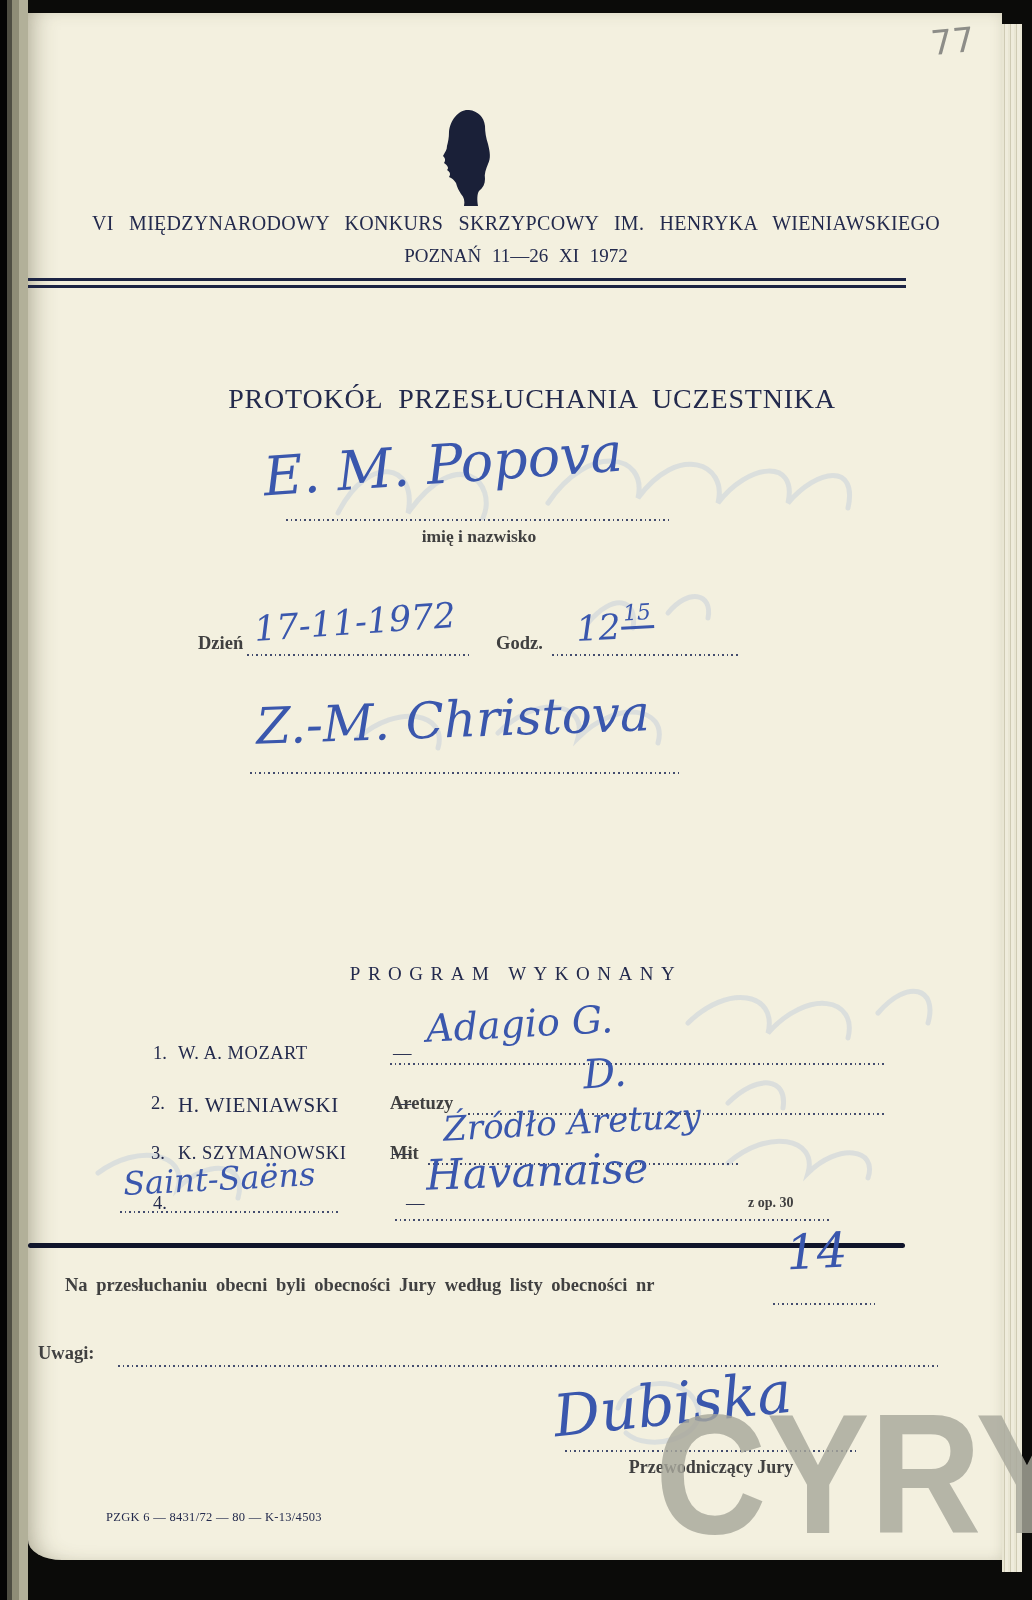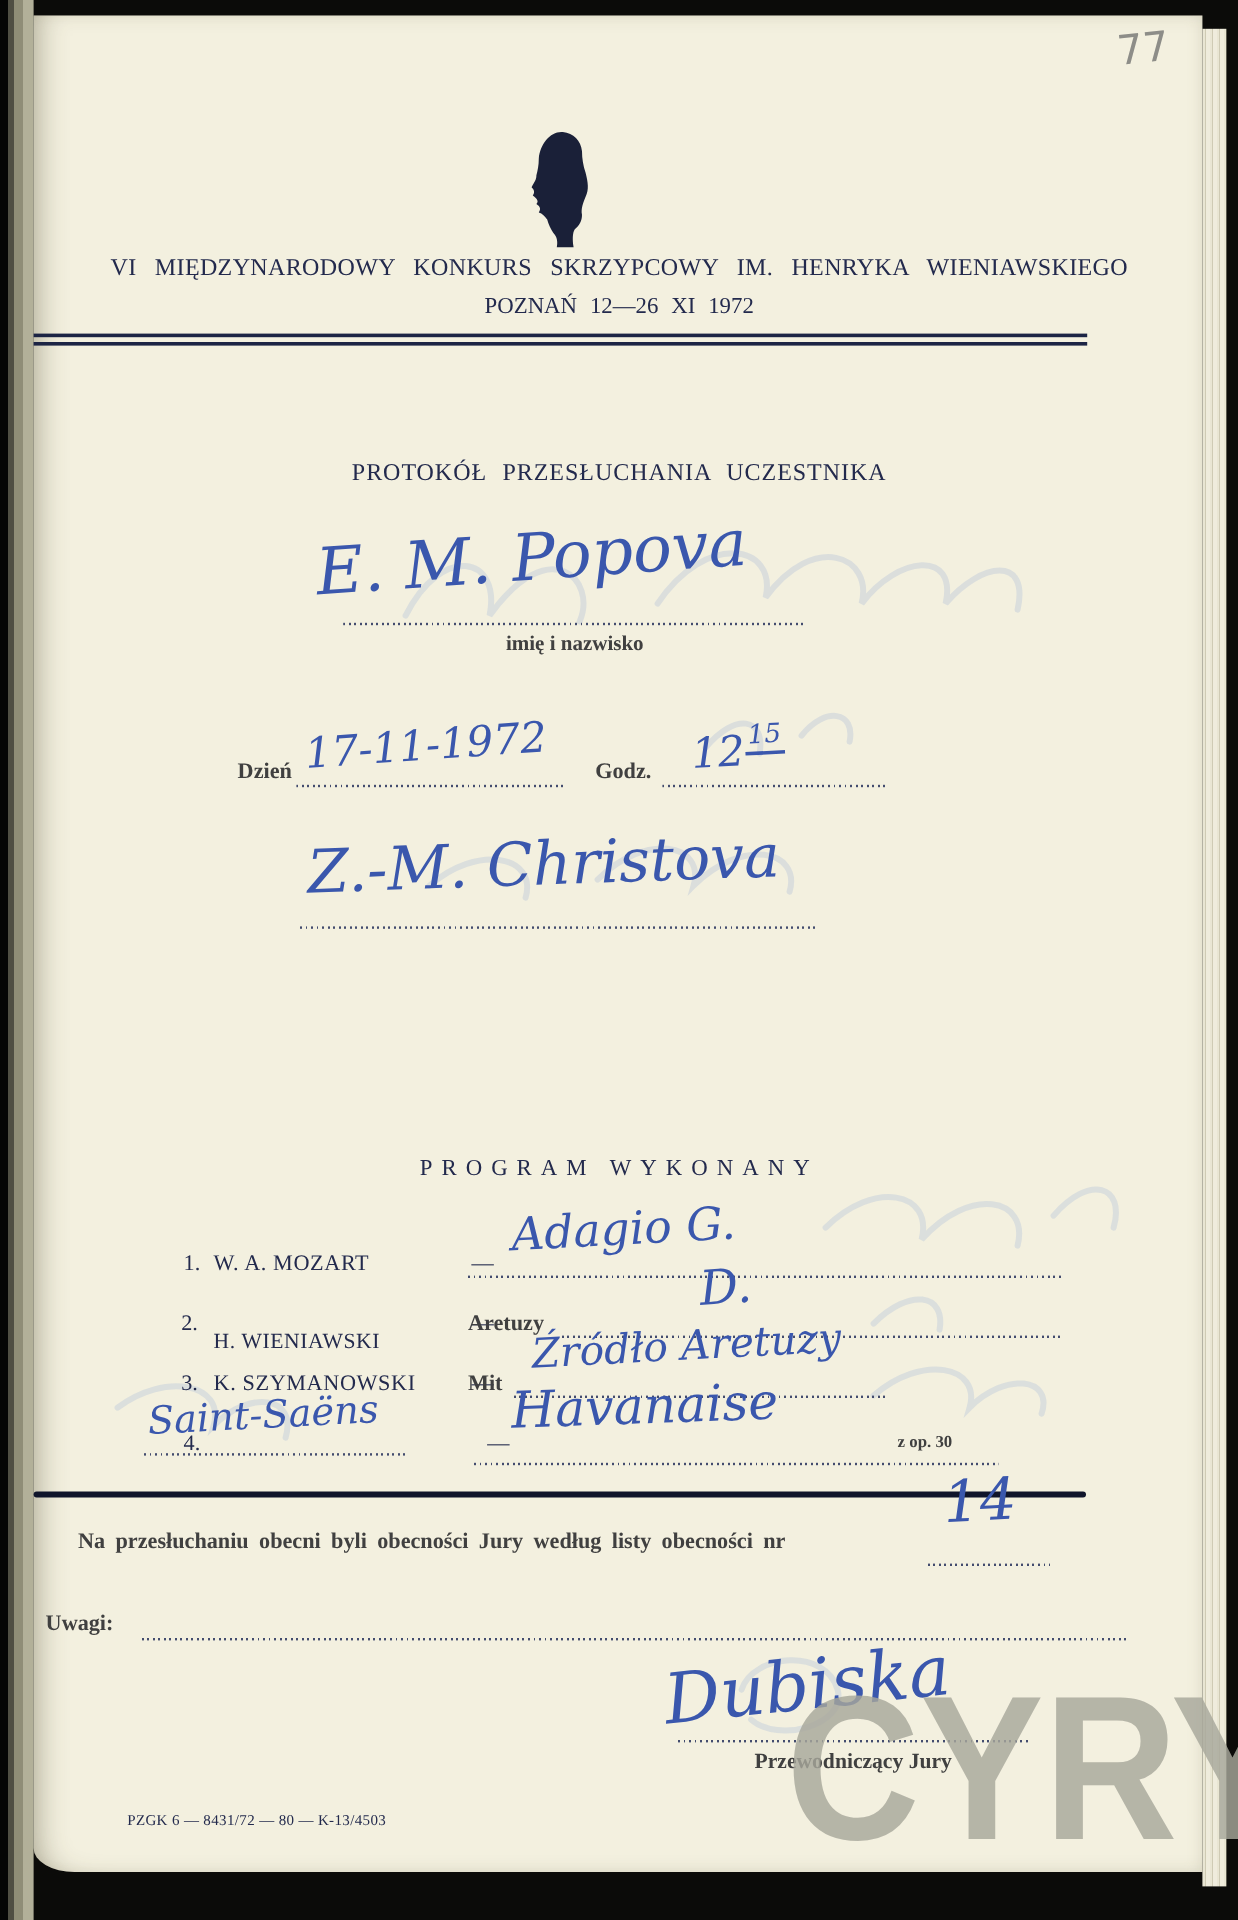--- a/index.html
+++ b/index.html
@@ -75,24 +75,24 @@
 
     <svg class="abs" style="left:405px;top:95px;" width="70" height="104" viewBox="0 0 70 104">
       <path fill="#1a2038" d="M36,2 C45,3 51,9 52,18 C52,24 53,30 55,36 C57,44 58,50 55,56
         C53,61 51,66 52,71 C52,76 50,80 46,83 C44,86 44,92 45,98 L31,98
         C32,93 31,89 28,86 C26,83 24,79 23,75 C21,72 19,70 16,69
         C18,66 17,64 14,62 C16,60 15,58 11,55 C13,52 12,50 10,48
         C12,44 14,42 14,38 C15,34 16,30 16,24 C17,12 26,1 36,2 Z"></path>
     </svg>
 
     <div class="abs printed center" style="left:0;top:199px;width:880px;font-size:20px;word-spacing:10px;letter-spacing:.3px;">VI MIĘDZYNARODOWY KONKURS SKRZYPCOWY IM. HENRYKA WIENIAWSKIEGO</div>
-    <div class="abs printed center" style="left:0;top:232px;width:880px;font-size:19px;word-spacing:6px;">POZNAŃ 12—26 XI 1972</div>
+    <div class="abs printed center" style="left:0;top:232px;width:880px;font-size:19px;word-spacing:6px;">POZNAŃ 11—26 XI 1972</div>
     <div id="double-rule" class="abs" style="left:0;top:265px;width:878px;"></div>
 
-    <div class="abs printed center" style="left:0;top:370px;width:880px;font-size:20px;letter-spacing:.8px;word-spacing:7px;">PROTOKÓŁ PRZESŁUCHANIA UCZESTNIKA</div>
+    <div class="abs printed center" style="left:16px;top:370px;width:880px;font-size:28px;letter-spacing:.8px;word-spacing:7px;">PROTOKÓŁ PRZESŁUCHANIA UCZESTNIKA</div>
 
     <div class="abs script" style="left:235px;top:425px;font-size:54px;transform:rotate(-4deg);">E. M. Popova</div>
     <div class="abs dotline" style="left:258px;top:506px;width:386px;"></div>
     <div class="abs label center" style="left:258px;top:513px;width:386px;font-size:17.5px;">imię i nazwisko</div>
 
     <div class="abs label" style="left:170px;top:620px;font-size:18.5px;">Dzień</div>
     <div class="abs dotline" style="left:219px;top:641px;width:223px;"></div>
     <div class="abs script" style="left:226px;top:592px;font-size:35px;transform:rotate(-4deg);">17-11-1972</div>
 
     <div class="abs label" style="left:468px;top:620px;font-size:18.5px;">Godz.</div>
@@ -104,21 +104,21 @@
 
     <div class="abs printed center" style="left:0;top:950px;width:880px;font-size:19px;letter-spacing:7.5px;">PROGRAM WYKONANY</div>
 
     <div class="abs printed" style="left:77px;top:1030px;font-size:18.5px;">1.</div>
     <div class="abs printed" style="left:102px;top:1030px;font-size:18.5px;letter-spacing:.5px;">W. A. MOZART</div>
     <div class="abs printed" style="left:317px;top:1030px;font-size:18.5px;">—</div>
     <div class="abs dotline" style="left:362px;top:1050px;width:495px;"></div>
     <div class="abs script" style="left:398px;top:992px;font-size:38px;transform:rotate(-3deg);">Adagio G.</div>
 
     <div class="abs printed" style="left:75px;top:1080px;font-size:18.5px;">2.</div>
-    <div class="abs printed" style="left:102px;top:1080px;font-size:18px;letter-spacing:.5px;margin-top:14px;">H. WIENIAWSKI</div>
+    <div class="abs printed" style="left:102px;top:1080px;font-size:21px;letter-spacing:.5px;">H. WIENIAWSKI</div>
     <div class="abs printed" style="left:317px;top:1080px;font-size:18.5px;">—</div>
     <div class="abs label" style="left:362px;top:1080px;font-size:18.5px;">Aretuzy</div>
     <div class="abs dotline" style="left:440px;top:1100px;width:417px;"></div>
     <div class="abs script" style="left:555px;top:1040px;font-size:40px;transform:rotate(-4deg);">D.</div>
 
     <div class="abs printed" style="left:75px;top:1130px;font-size:18.5px;">3.</div>
     <div class="abs printed" style="left:102px;top:1130px;font-size:18.5px;letter-spacing:.5px;">K. SZYMANOWSKI</div>
     <div class="abs printed" style="left:317px;top:1130px;font-size:18.5px;">—</div>
     <div class="abs label" style="left:362px;top:1130px;font-size:18.5px;">Mit</div>
     <div class="abs dotline" style="left:400px;top:1150px;width:310px;"></div>

